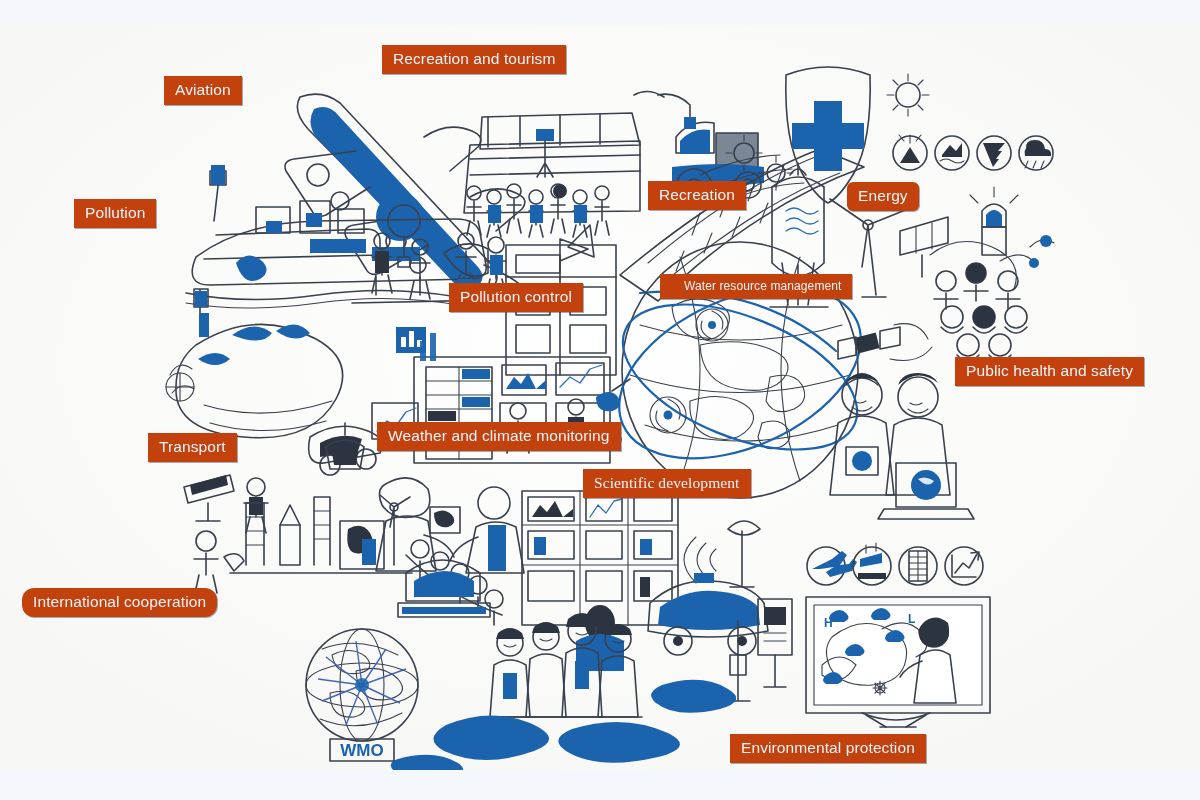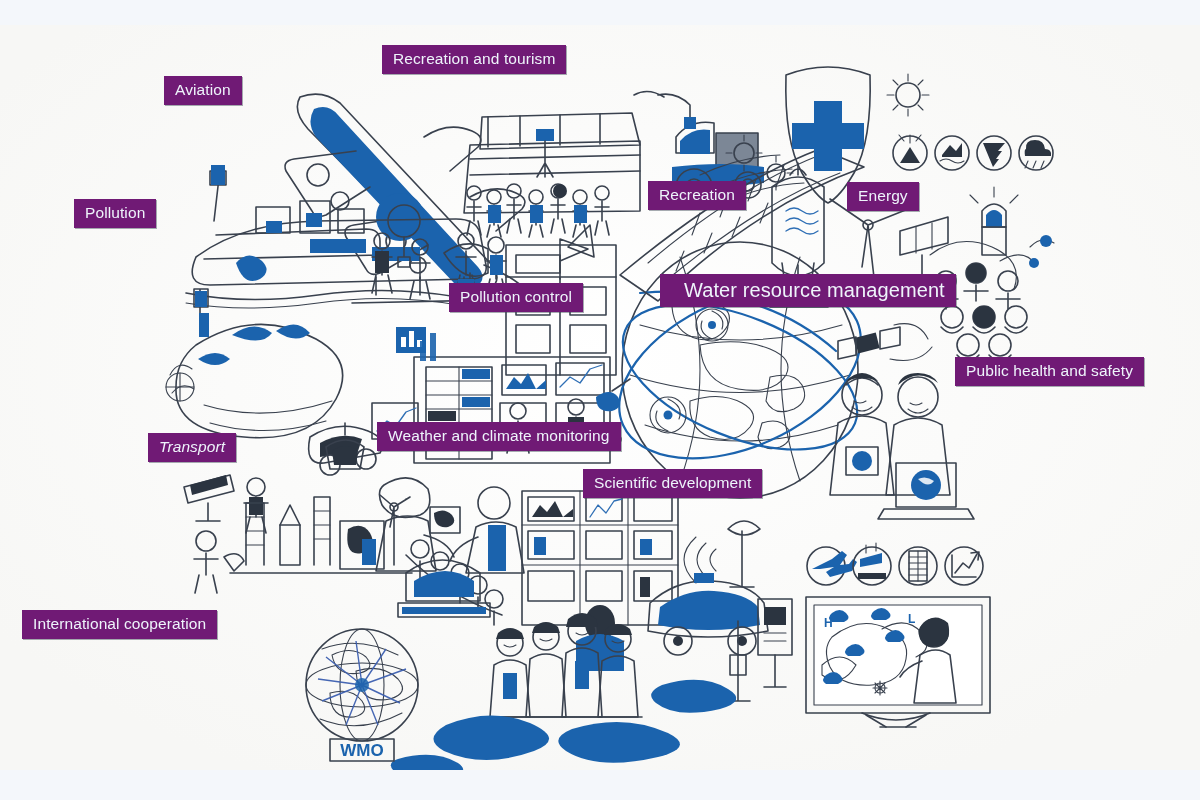--- a/index.html
+++ b/index.html
@@ -12,33 +12,33 @@
   }
   #stage{position:relative;width:1200px;height:800px;background:#f4f7fb;}
   #canvas{
     position:absolute;left:0;top:25px;width:1200px;height:745px;
     background:#ffffff;
     overflow:hidden;
   }
   #artwork{position:absolute;left:0;top:0;width:1200px;height:745px;}
   .chip{
     position:absolute;
-    background:#701a75;
+    background:#c2410c;
     color:#eef4fb;
     font-size:15.5px;
     line-height:1;
     letter-spacing:.1px;
     padding:6px 11px 7px 11px;
     white-space:nowrap;
     box-shadow:1px 1px 0 rgba(60,70,85,.45);
     font-weight:400;
     z-index:30;
     cursor:default;
   }
-  .chip.big{font-size:20px;padding-left:24px;}
+  .chip.big{font-size:12px;padding-left:24px;}
   
   .band{position:absolute;left:0;width:1200px;background:#f4f7fb;}
   .band.top{top:0;height:25px;}
   .band.bottom{top:770px;height:30px;}
 </style>
 </head>
 <body>
 
 <div id="stage">
 
@@ -621,26 +621,27 @@
         <path class="ln" d="M326 422 q20 -14 38 0 l-4 22 l-30 0z"></path>
         <path class="fd" d="M332 426 q14 -10 26 0 l-2 14 l-22 0z"></path>
         <path class="ln" d="M345 410 l0 -12"></path>
       </g>
     </svg>
 
     <div class="chip" style="left:164px;top:51px;">Aviation</div>
     <div class="chip" style="left:382px;top:20px;">Recreation and tourism</div>
     <div class="chip" style="left:74px;top:174px;">Pollution</div>
     <div class="chip" style="left:648px;top:156px;">Recreation</div>
-    <div class="chip" style="left:847px;top:157px;">Energy</div>
+    <div class="chip" style="left:847px;top:157px;border-radius:6px;">Energy</div>
     <div class="chip" style="left:425px;top:258px;margin-left:24px;">Pollution control</div>
     <div class="chip big" style="left:660px;top:249px;">Water resource management</div>
     <div class="chip" style="left:377px;top:397px;">Weather and climate monitoring</div>
     <div class="chip" style="left:955px;top:332px;">Public health and safety</div>
-    <div class="chip" style="left:148px;top:408px;font-style:italic;">Transport</div>
-    <div class="chip" style="left:583px;top:444px;">Scientific development</div>
-    <div class="chip" style="left:22px;top:585px;">International cooperation</div>
+    <div class="chip" style="left:148px;top:408px;">Transport</div>
+    <div class="chip" style="left:583px;top:444px;font-family:Liberation Serif, serif;">Scientific development</div>
+    <div class="chip" style="left:22px;top:563px;border-radius:12px;">International cooperation</div>
+    <div class="chip" style="left:730px;top:709px;">Environmental protection</div>
 
   </div>
 
   <div class="band bottom"></div>
 
 </div>
 
 </body></html>

